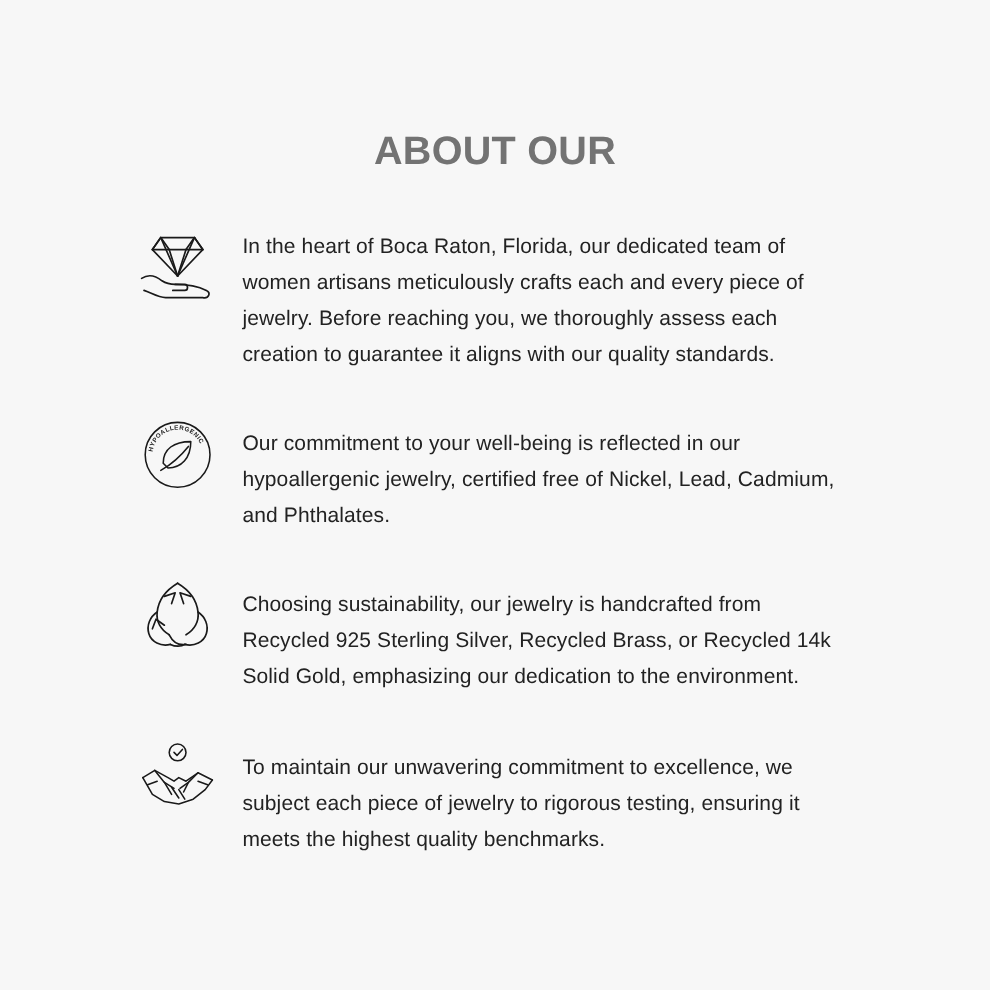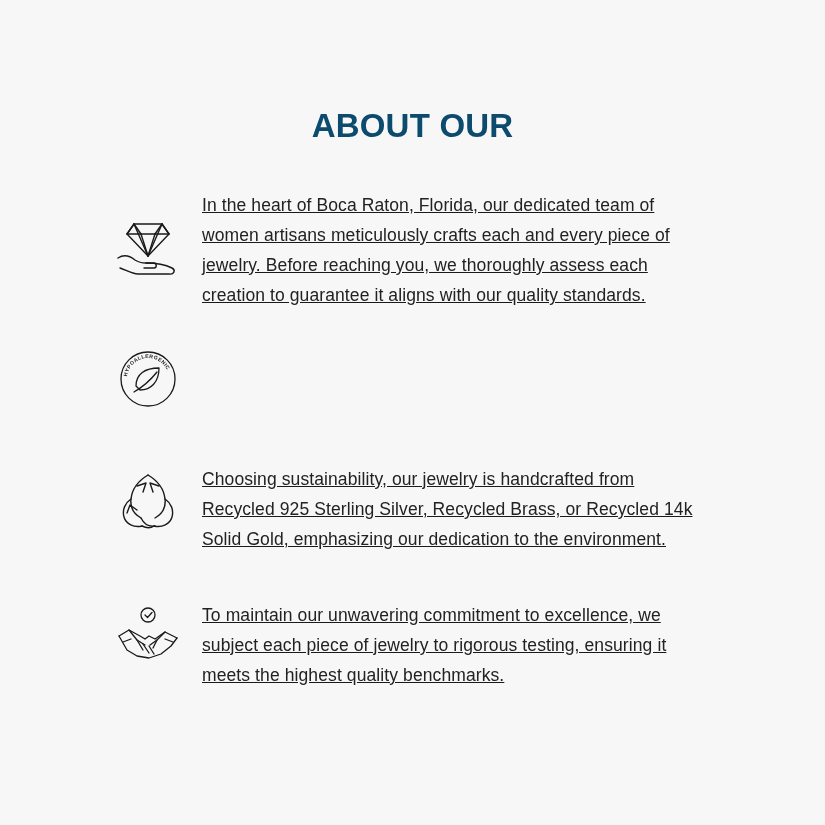--- a/index.html
+++ b/index.html
@@ -20,36 +20,35 @@
     box-sizing: border-box;
     padding: 0;
     position: relative;
   }
   .heading {
     text-align: center;
     font-weight: bold;
     font-size: 33px;
     line-height: 48px;
     letter-spacing: 0.2px;
-    color: #0c4a6e;
+    color: #737373;
     margin: 0;
     padding: 102px 60px 0 60px;
   }
   .heading .line {
     display: block;
   }
   .features {
     margin-top: 34px;
     padding: 0 120px 0 112px;
   }
   .feature {
     display: flex;
-    align-items: center;
+    align-items: flex-start;
     margin-bottom: 32px;
-    text-decoration: underline;
   }
   .feature:last-child {
     margin-bottom: 12px;
   }
   .icon-wrap {
     flex: 0 0 auto;
     width: 72px;
     height: 72px;
     display: flex;
     align-items: flex-start;
@@ -114,20 +113,21 @@
           <path d="M19 38 C19 26 28 20 42 20 C42 34 34 42 23 42 Z"></path>
           <path d="M17 44 C24 40 32 34 40 24"></path>
           <defs>
             <path id="badgeArc" d="M31,31 m-21,0 a21,21 0 1,1 42,0" transform="rotate(-6 31 31)"></path>
           </defs>
           <text font-family="Liberation Sans, sans-serif" font-size="5.2" font-weight="bold" fill="#1a1a1a" stroke="none" letter-spacing="0.4">
             <textPath href="#badgeArc" startOffset="7%">HYPOALLERGENIC</textPath>
           </text>
         </svg>
       </div>
+      <div class="feature-text">Our commitment to your well-being is reflected in our hypoallergenic jewelry, certified free of Nickel, Lead, Cadmium, and Phthalates.</div>
     </div>
 
     <div class="feature f3">
       <div class="icon-wrap">
         <svg width="64" height="64" viewBox="0 0 64 64" fill="none" stroke="#1a1a1a" stroke-width="1.4" stroke-linecap="round" stroke-linejoin="round">
           <path d="M32 6 C22 12 16 20 15 30 C14 38 18 45 25 49"></path>
           <path d="M32 6 C42 12 48 20 49 30 C50 38 46 45 39 49"></path>
           <path d="M15 30 C9 34 6 41 8 48 C10 55 18 59 26 57"></path>
           <path d="M49 30 C55 34 58 41 56 48 C54 55 46 59 38 57"></path>
           <path d="M25 49 C28 55 33 58 39 57"></path>

